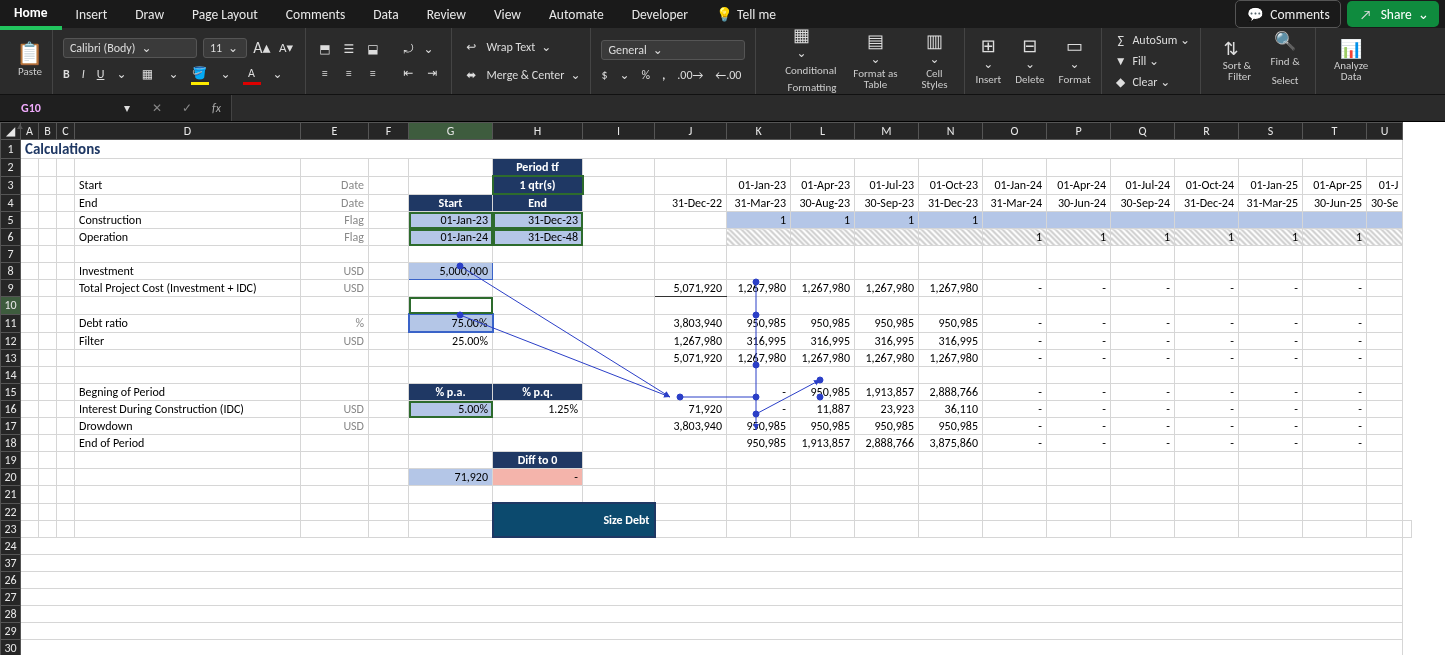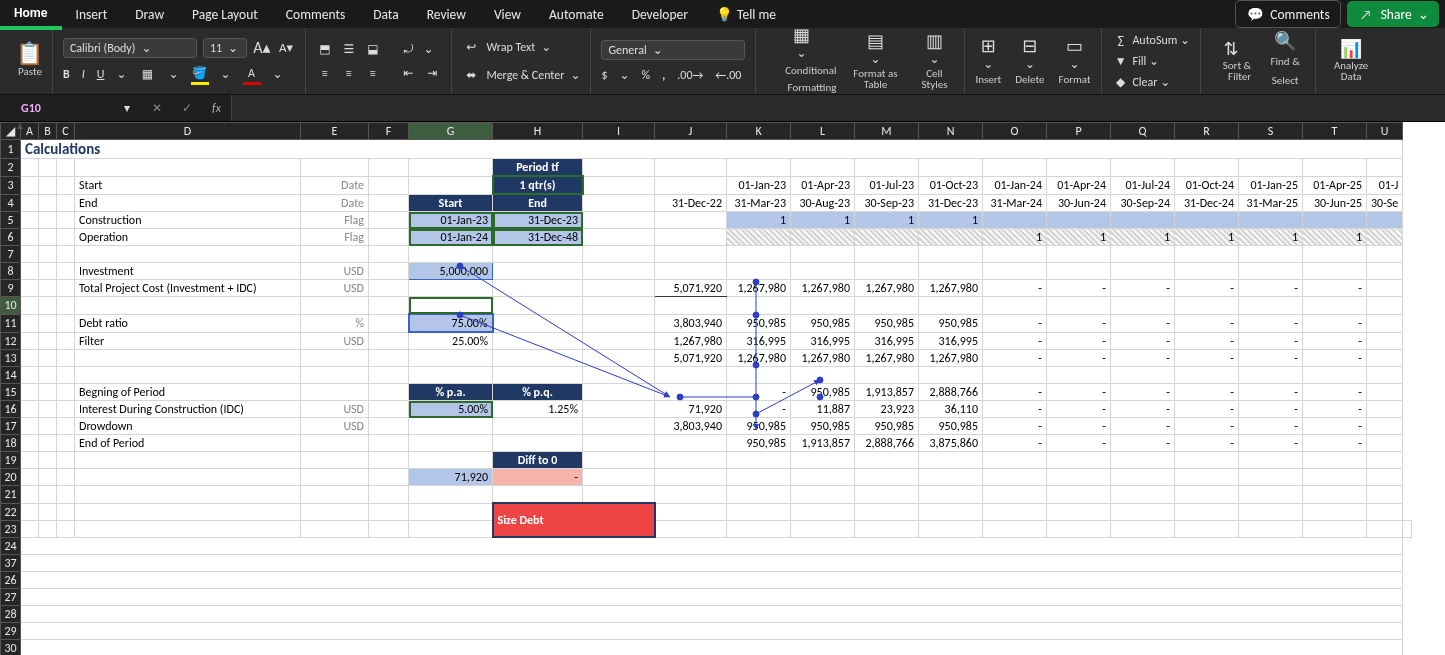--- a/index.html
+++ b/index.html
@@ -28,21 +28,21 @@
 
 .grid-wrap{position:relative;width:1445px;height:535px;background:#fff;overflow:hidden}
 table.grid{border-collapse:collapse;table-layout:fixed}
 td,th{border:1px solid #d6d6d6;height:16px;padding:0 4px;font-size:12px;white-space:nowrap;overflow:hidden;font-family:Calibri,Arial,sans-serif}
 th{background:#262626;color:#e8e8e8;font-weight:normal;text-align:center;border-color:#555}
 th.rh{width:18px;text-align:center;padding:0}
 .col-headers th{height:16px}
 .right{text-align:right}
 .center{text-align:center}
 .navy{background:#1f3864;color:#fff;font-weight:bold;text-align:center}
-.navybtn{background:#ef4444;color:#fff;font-weight:bold;text-align:left;border:2px solid #1f3864;box-shadow:1px 1px 2px #888}
+.navybtn{background:#0c4a6e;color:#fff;font-weight:bold;text-align:right;border:2px solid #1f3864;box-shadow:1px 1px 2px #888}
 .lav{background:#b4c6e7}
 .lav-sel{background:#b4c6e7;outline:2px solid #2d6b2d;outline-offset:-2px}
 .hatch{background-image:repeating-linear-gradient(45deg,#cfcfcf 0,#cfcfcf 2px,#fff 2px,#fff 4px)}
 .pink{background:#f4b4ab}
 .blue-border{border:2px solid #3a63c8!important}
 .border-block{border:1px solid #3a63c8}
 .selected-cell{outline:2px solid #2d6b2d;outline-offset:-2px}
 .grey{color:#888}
 .title-row td{font-weight:bold;color:#1f3864;font-size:15px}
 .thin-top{border-top:1px solid #333!important}

